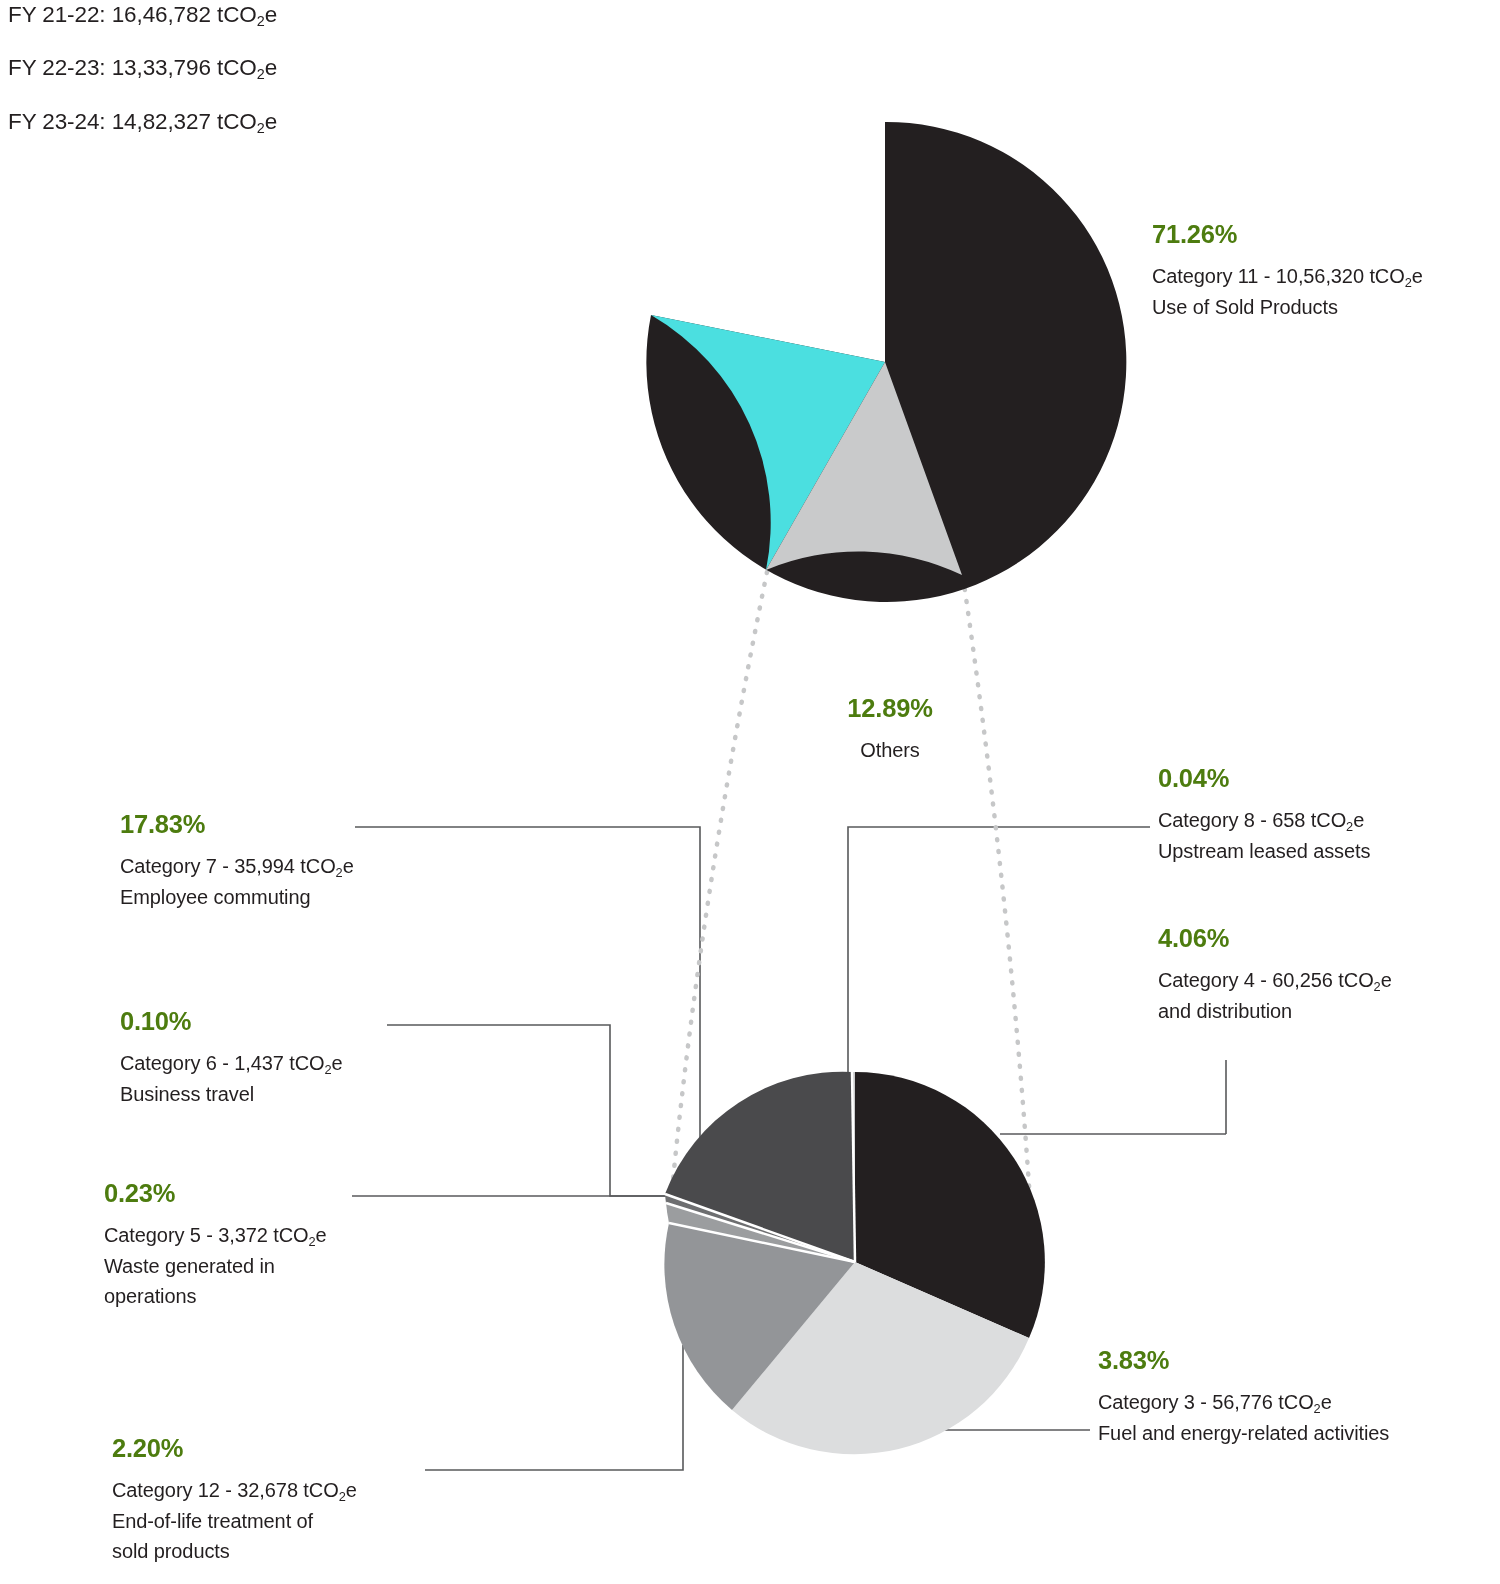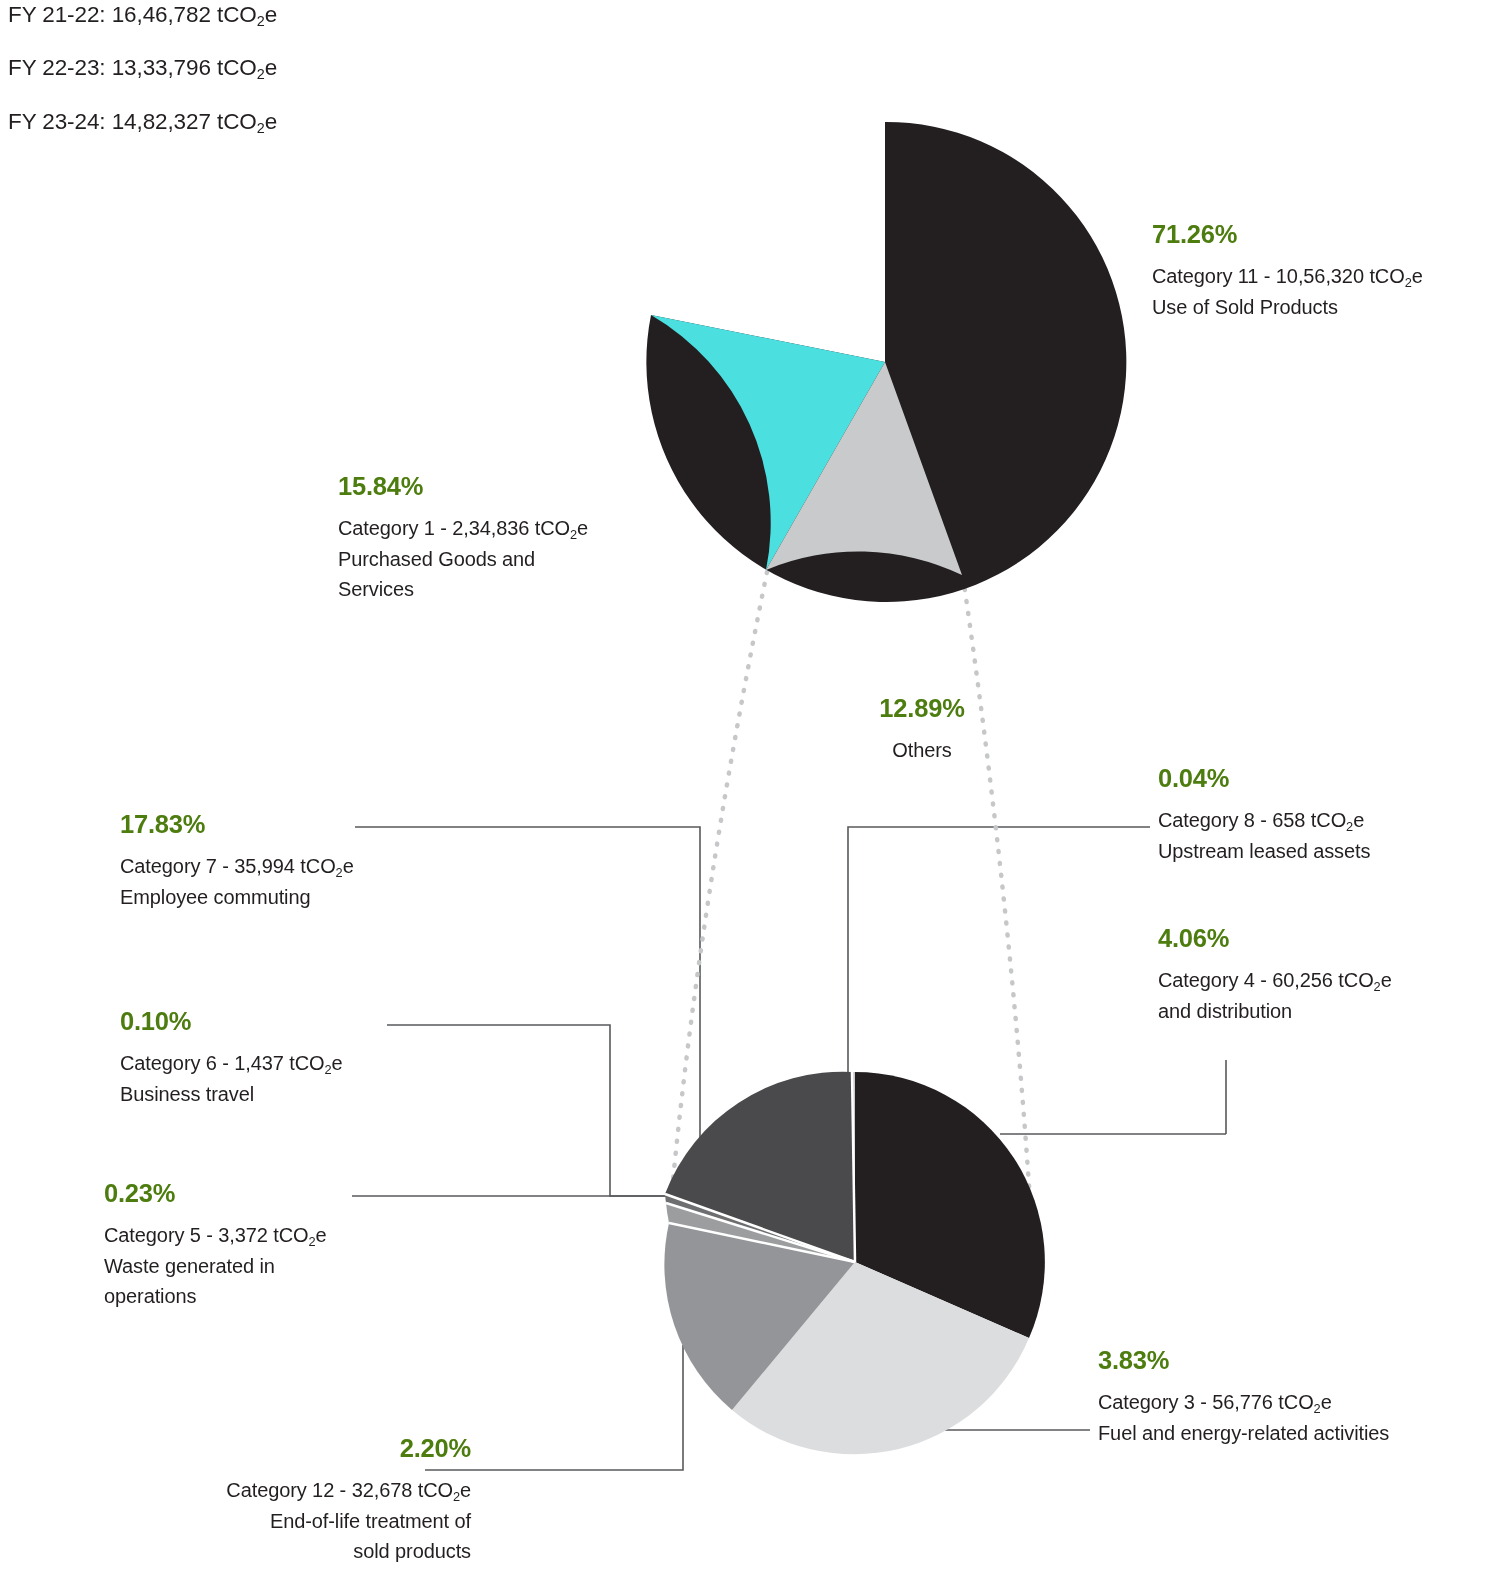--- a/index.html
+++ b/index.html
@@ -159,28 +159,22 @@
       </g>
     </g>
   </svg>
 
   <div class="callout" style="left:1152px; top:222px; width:348px;">
     <div class="pct">71.26%</div>
     <div class="ln nowrap"><span>Category 11 - 10,56,320 tCO</span><span class="sub">2</span><span>e</span></div>
     <div class="ln">Use of Sold Products</div>
   </div>
 
-  <div class="callout" style="left:338px; top:474px; width:330px;">
-    <div class="pct">15.84%</div>
-    <div class="ln nowrap"><span>Category 1 - 2,34,836 tCO</span><span class="sub">2</span><span>e</span></div>
-    <div class="ln">Purchased Goods and</div>
-    <div class="ln">Services</div>
-  </div>
-
-  <div class="callout center" style="left:792px; top:696px; width:260px;">
+
+  <div class="callout center" style="left:760px; top:696px; width:260px;">
     <div class="pct">12.89%</div>
     <div class="ln">Others</div>
   </div>
 
   <div class="callout" style="left:120px; top:812px; width:330px;">
     <div class="pct">17.83%</div>
     <div class="ln nowrap"><span>Category 7 - 35,994 tCO</span><span class="sub">2</span><span>e</span></div>
     <div class="ln">Employee commuting</div>
   </div>
 
@@ -190,21 +184,21 @@
     <div class="ln">Business travel</div>
   </div>
 
   <div class="callout" style="left:104px; top:1181px; width:330px;">
     <div class="pct">0.23%</div>
     <div class="ln nowrap"><span>Category 5 - 3,372 tCO</span><span class="sub">2</span><span>e</span></div>
     <div class="ln">Waste generated in</div>
     <div class="ln">operations</div>
   </div>
 
-  <div class="callout" style="left:131px; top:1436px; width:340px;text-align:right;">
+  <div class="callout" style="left:112px; top:1436px; width:340px;">
     <div class="pct">2.20%</div>
     <div class="ln nowrap"><span>Category 12 - 32,678 tCO</span><span class="sub">2</span><span>e</span></div>
     <div class="ln">End-of-life treatment of</div>
     <div class="ln">sold products</div>
   </div>
 
   <div class="callout" style="left:1158px; top:766px; width:340px;">
     <div class="pct">0.04%</div>
     <div class="ln nowrap"><span>Category 8 - 658 tCO</span><span class="sub">2</span><span>e</span></div>
     <div class="ln">Upstream leased assets</div>

